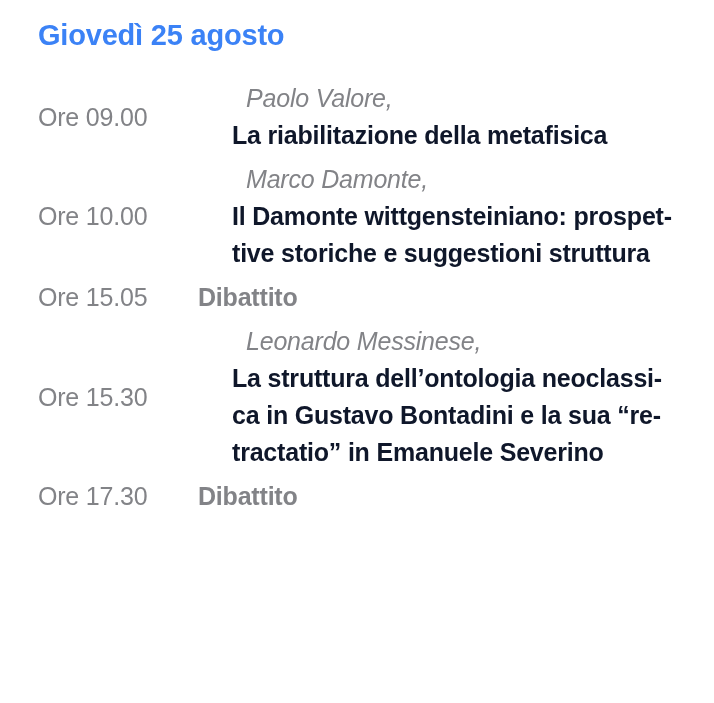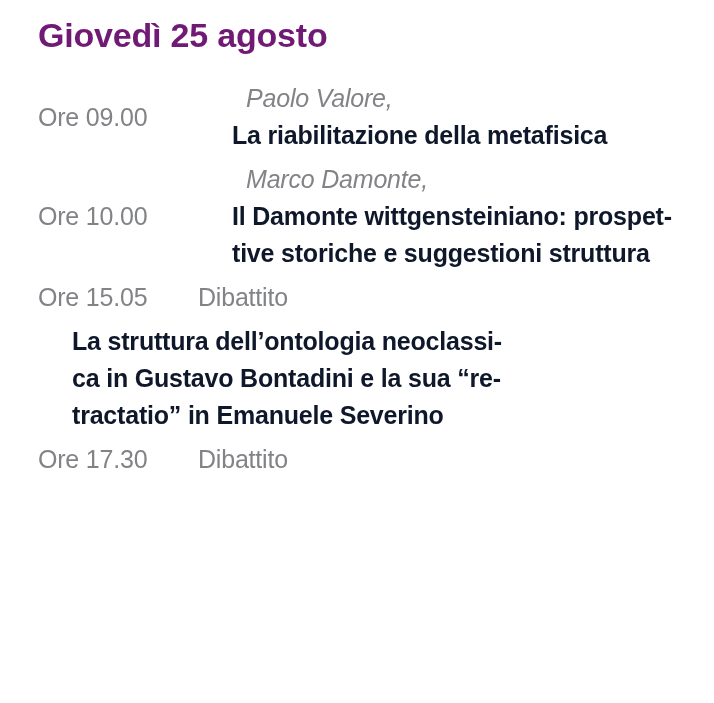--- a/index.html
+++ b/index.html
@@ -15,24 +15,24 @@
   }
   .page {
     box-sizing: border-box;
     width: 714px;
     height: 703px;
     padding: 17px 36px 0 38px;
     background: #ffffff;
   }
   .page-title {
     margin: 0 0 27px 0;
-    font-size: 34px;
+    font-size: 29px;
     line-height: 36px;
     font-weight: bold;
-    color: #701a75;
+    color: #3b82f6;
     letter-spacing: -0.2px;
   }
   .schedule {
     font-size: 25px;
     line-height: 37px;
     color: #828387;
     letter-spacing: -0.2px;
   }
   .row {
     display: flex;
@@ -51,21 +51,21 @@
     font-style: italic;
     margin-left: 48px;
   }
   .title-line {
     font-weight: bold;
     color: #0f172a;
     margin-left: 34px;
   }
   .activity {
     font-style: normal;
-    font-weight: normal;
+    font-weight: bold;
   }
 </style>
 </head>
 <body>
 
 <div class="page">
 
   <h1 class="page-title">Giovedì 25 agosto</h1>
 
   <div class="schedule">
@@ -88,21 +88,23 @@
     </div>
 
     <div class="row">
       <div class="time">Ore 15.05</div>
       <div class="details">
         <div class="activity">Dibattito</div>
       </div>
     </div>
 
     <div class="row">
+      <div class="time">Ore 15.30</div>
       <div class="details">
+        <div class="speaker">Leonardo Messinese,</div>
         <div class="title-line">La struttura dell’ontologia neoclassi-</div>
         <div class="title-line">ca in Gustavo Bontadini e la sua “re-</div>
         <div class="title-line">tractatio” in Emanuele Severino</div>
       </div>
     </div>
 
 
     <div class="row">
       <div class="time">Ore 17.30</div>
       <div class="details">

